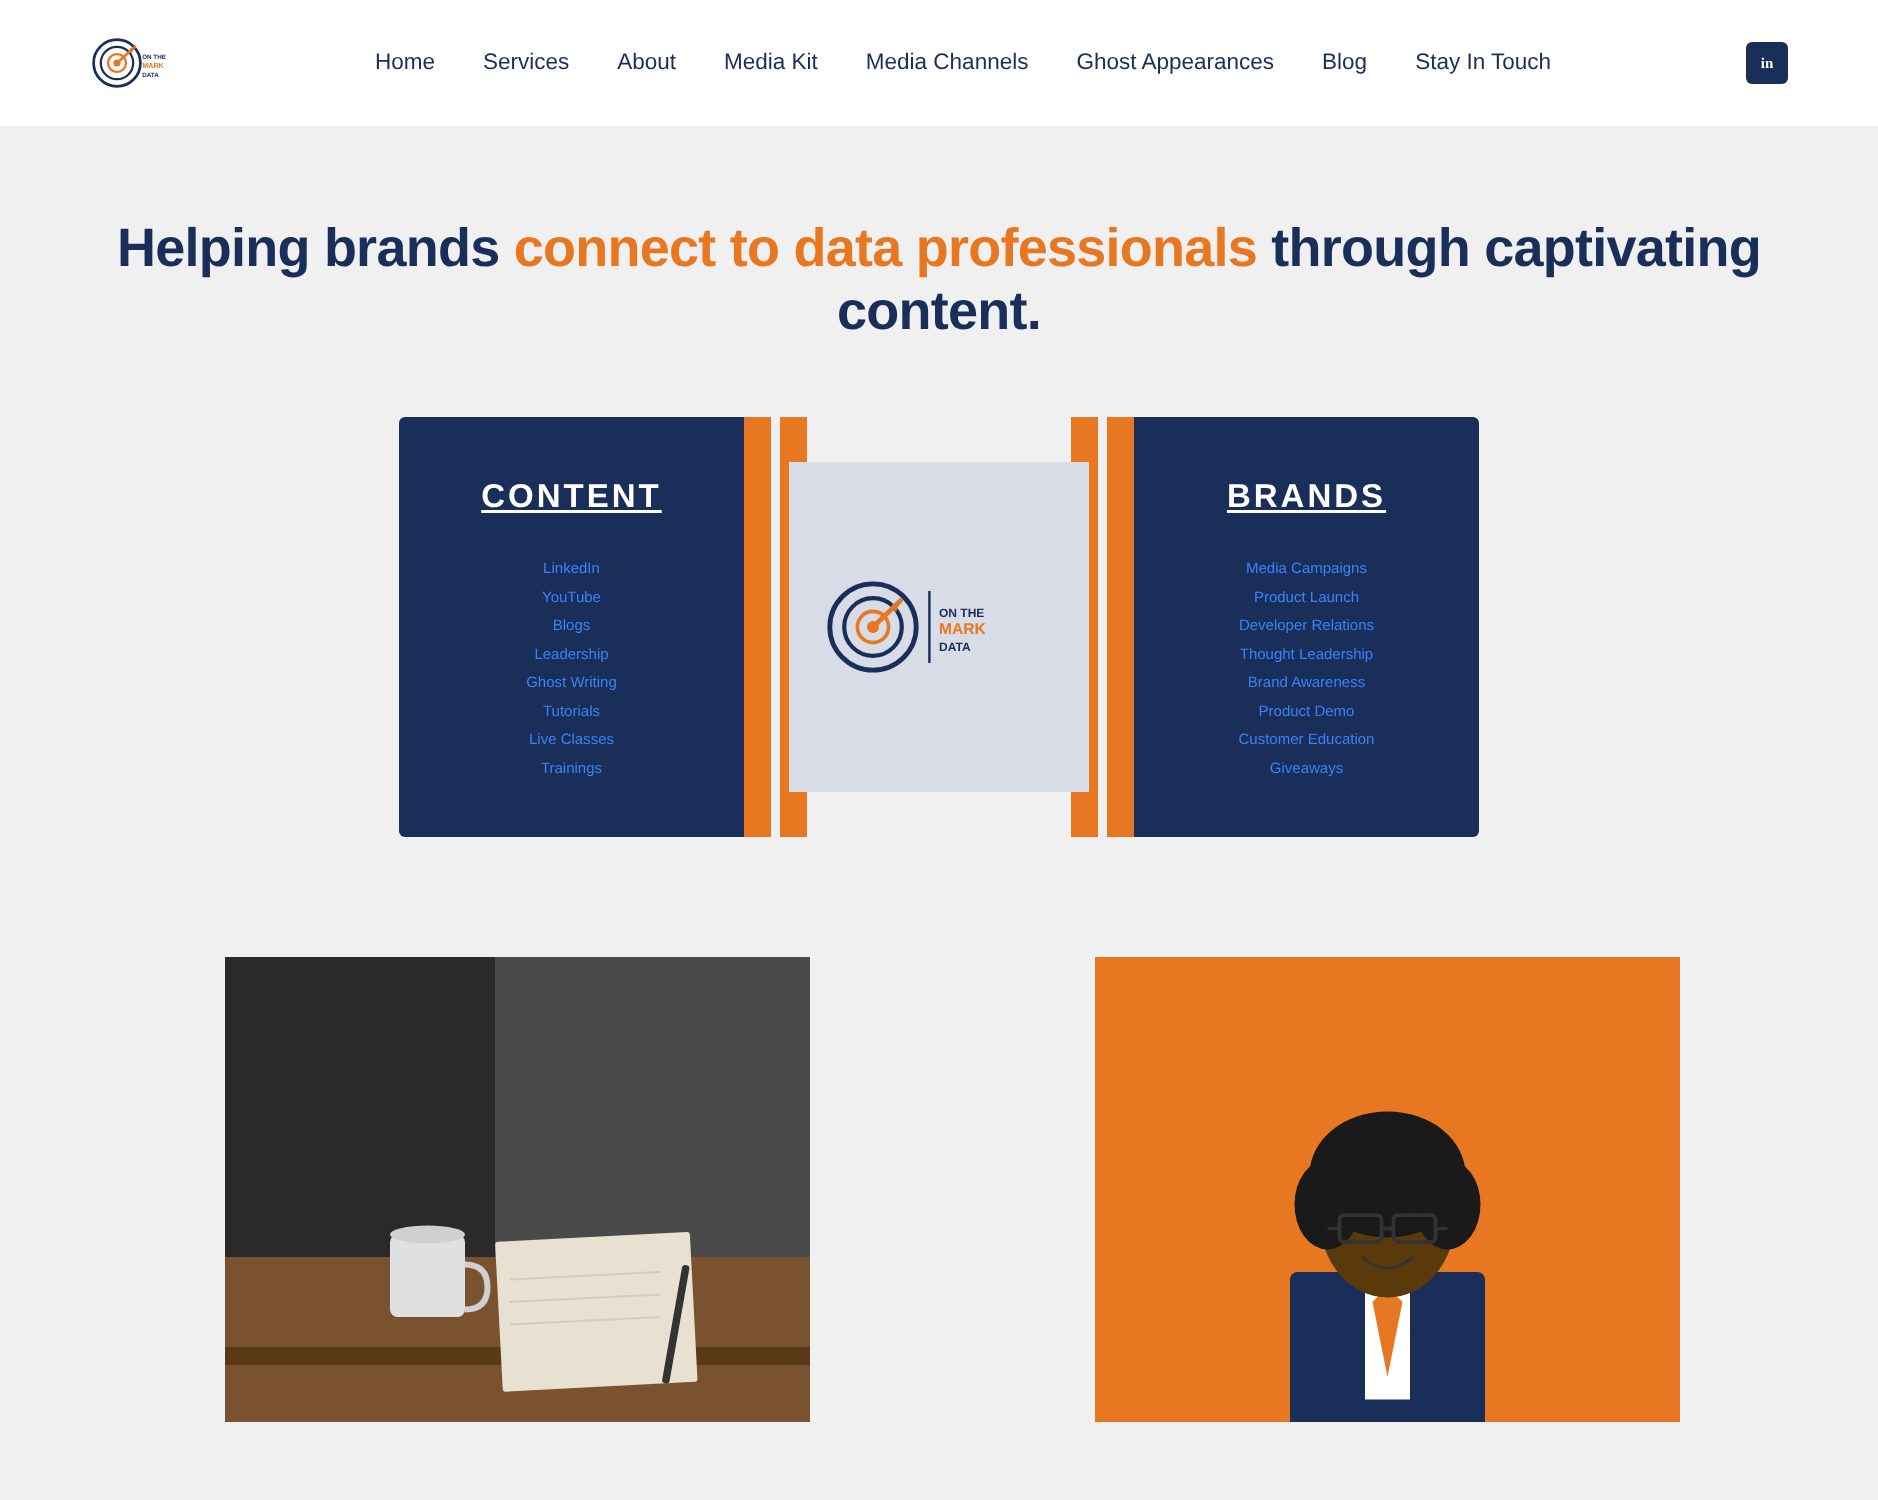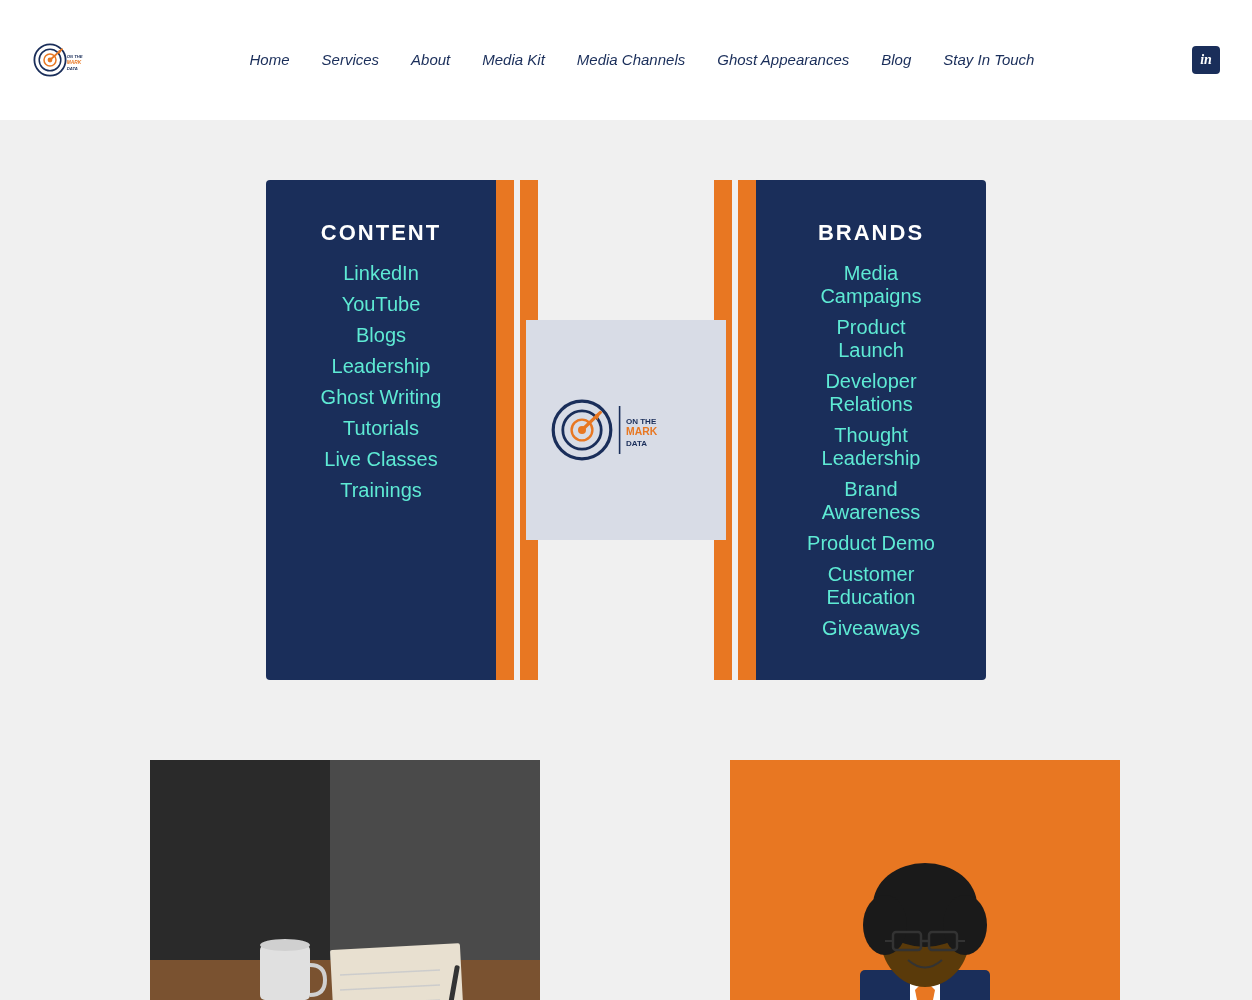--- a/index.html
+++ b/index.html
@@ -4,24 +4,23 @@
   <style>
     * { margin: 0; padding: 0; box-sizing: border-box; }
     body { font-family: 'Arial', sans-serif; background: #f0f0f0; }
 
     
     nav {
       background: #fff;
       display: flex;
       align-items: center;
       justify-content: space-between;
-      padding: 0 32px;
-      height: 120px;
+      padding: 0 60px;
+      height: 84px;
       box-shadow: 0 1px 4px rgba(0,0,0,0.08);
-      font-style: italic;
     }
     .nav-logo {
       display: flex;
       align-items: center;
       gap: 0;
     }
     .logo-icon {
       width: 60px;
       height: 60px;
     }
@@ -39,21 +38,21 @@
     }
     .linkedin-icon {
       width: 28px;
       height: 28px;
       background: #1a2e5a;
       border-radius: 4px;
       display: flex;
       align-items: center;
       justify-content: center;
       color: #fff;
-      font-size: 14px;
+      font-size: 10px;
       font-weight: bold;
       font-family: serif;
       cursor: pointer;
     }
 
     
     .hero-section {
       background: #f0f0f0;
       padding: 60px 40px 80px;
       text-align: center;
@@ -89,33 +88,34 @@
     }
     .panel-content.left { border-radius: 4px 0 0 4px; }
     .panel-content.right { border-radius: 0 4px 4px 0; justify-content: space-between; }
 
     .panel-title {
       font-size: 22px;
       font-weight: 900;
       color: #fff;
       text-transform: uppercase;
       letter-spacing: 2px;
-      margin-bottom: 16px;
+      margin-bottom: 30px;
+      text-decoration: underline;
     }
 
     .panel-items {
       list-style: none;
       display: flex;
       flex-direction: column;
       gap: 8px;
       align-items: center;
     }
     .panel-items li {
-      font-size: 20px;
-      color: #5eead4;
+      font-size: 10px;
+      color: #3b82f6;
       font-weight: 400;
     }
 
     
     .panel-center {
       flex: 0 0 260px;
       position: relative;
       display: flex;
       align-items: center;
       justify-content: center;
@@ -208,20 +208,23 @@
     <li><a>Media Channels</a></li>
     <li><a>Ghost Appearances</a></li>
     <li><a>Blog</a></li>
     <li><a>Stay In Touch</a></li>
   </ul>
 
   <div class="linkedin-icon">in</div>
 </nav>
 
 <section class="hero-section">
+  <h1 class="hero-headline">
+    <span>Helping brands </span><span class="accent">connect to data professionals</span><span> through captivating content.</span>
+  </h1>
 
   <div class="panels-wrapper">
 
     <div class="panel-content left">
       <div class="panel-title">CONTENT</div>
       <ul class="panel-items">
         <li>LinkedIn</li>
         <li>YouTube</li>
         <li>Blogs</li>
         <li>Leadership</li>

